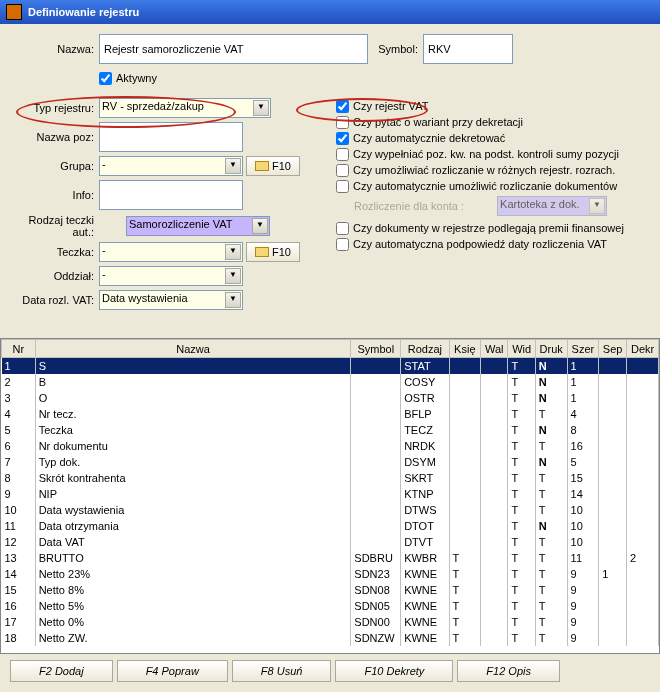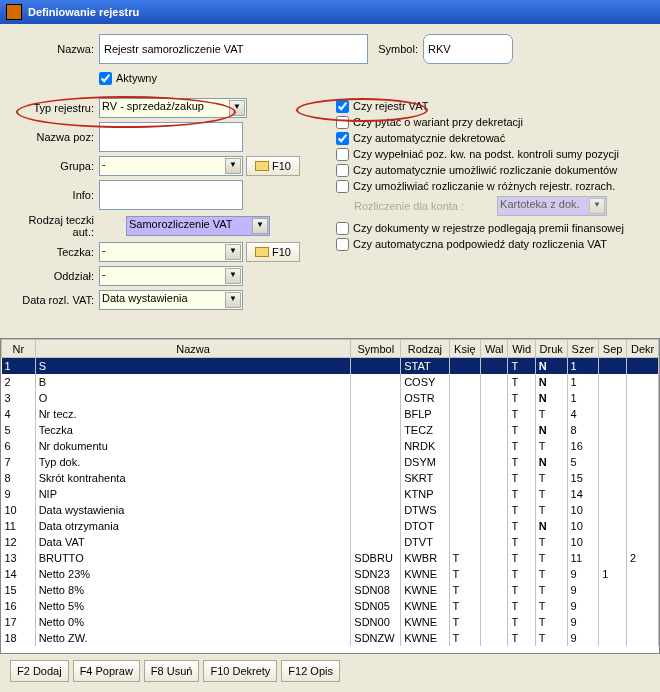--- a/index.html
+++ b/index.html
@@ -26,54 +26,54 @@
 
   .grid-wrap { margin-top: 20px; border: 1px solid #848484; background: #fff; height: 316px; overflow: hidden; }
   table { border-collapse: collapse; width: 100%; }
   th { background: #ECE9D8; border: 1px solid #C0C0C0; height: 18px; text-align: center; padding: 1px 3px; font-weight: normal; overflow: hidden; white-space: nowrap; }
   td { border-right: 1px solid #C0C0C0; height: 16px; padding: 0 3px; overflow: hidden; white-space: nowrap; }
   tbody tr.sel td { background: #0A246A; color: #fff; }
   tbody tr.sel td .bold { font-weight: bold; }
   .bold { font-weight: bold; }
 
   .btnbar { display: flex; padding: 6px 10px; gap: 4px; }
-  .btn { height: 22px; border: 1px solid #ACA899; background: linear-gradient(to bottom,#fff,#ECE9D8); padding: 0 6px; display: inline-flex; align-items: center; justify-content: center; }
+  .btn { height: 22px; border: 1px solid #ACA899; background: linear-gradient(to bottom,#fff,#ECE9D8); padding: 0 28px; display: inline-flex; align-items: center; justify-content: center; font-style: italic; }
 </style>
 </head>
 <body>
 
 <div class="titlebar">
   <div class="icon"></div>
   <span>Definiowanie rejestru</span>
 </div>
 
 <div class="form-area" style="position:relative;">
 
   <div class="row">
     <div class="lbl">Nazwa:</div>
     <input class="txt" style="width: 269px;" value="Rejestr samorozliczenie VAT">
     <div class="lbl" style="width:55px;">Symbol:</div>
-    <input class="txt" style="width: 90px; border-radius: 7px;" value="RKV">
+    <input class="txt" style="width: 90px;" value="RKV">
   </div>
 
   <div class="row">
     <div class="lbl"></div>
     <label class="chk">
       <input type="checkbox" checked="" style="">
       <span>Aktywny</span>
     </label>
   </div>
 
   <div style="height:6px;"></div>
 
   <div class="two-col">
     <div class="leftcol">
       <div class="row">
         <div class="lbl">Typ rejestru:</div>
-        <div class="combo" style="width:148px;">
+        <div class="combo" style="width:172px;">
           <span>RV - sprzedaż/zakup</span>
           <div class="arrow">▼</div>
         </div>
       </div>
       <div class="row">
         <div class="lbl">Nazwa poz:</div>
         <input class="txt" style="width: 144px;" value="">
       </div>
       <div class="row">
         <div class="lbl">Grupa:</div>
@@ -145,27 +145,27 @@
         </div>
         <div class="row">
           <label class="chk">
             <input type="checkbox" style=""> 
             <span>Czy wypełniać poz. kw. na podst. kontroli sumy pozycji</span>
           </label>
         </div>
         <div class="row">
           <label class="chk">
             <input type="checkbox" style=""> 
+            <span>Czy umożliwiać rozliczanie w różnych rejestr. rozrach.</span>
+          </label>
+        </div>
+        <div class="row">
+          <label class="chk">
+            <input type="checkbox" style=""> 
             <span>Czy automatycznie umożliwić rozliczanie dokumentów</span>
-          </label>
-        </div>
-        <div class="row">
-          <label class="chk">
-            <input type="checkbox" style=""> 
-            <span>Czy umożliwiać rozliczanie w różnych rejestr. rozrach.</span>
           </label>
         </div>
         <div class="row" style="margin-top: 2px;">
           <span class="disabled-lbl" style="padding-left:18px;padding-right:6px;">Rozliczenie dla konta :</span>
           <div class="combo white" style="width:110px;opacity:0.6;"><span>Kartoteka z dok.</span><div class="arrow">▼</div></div>
         </div>
         <div style="height: 4px;"></div>
         <div class="row">
           <label class="chk">
             <input type="checkbox" style=""> 

